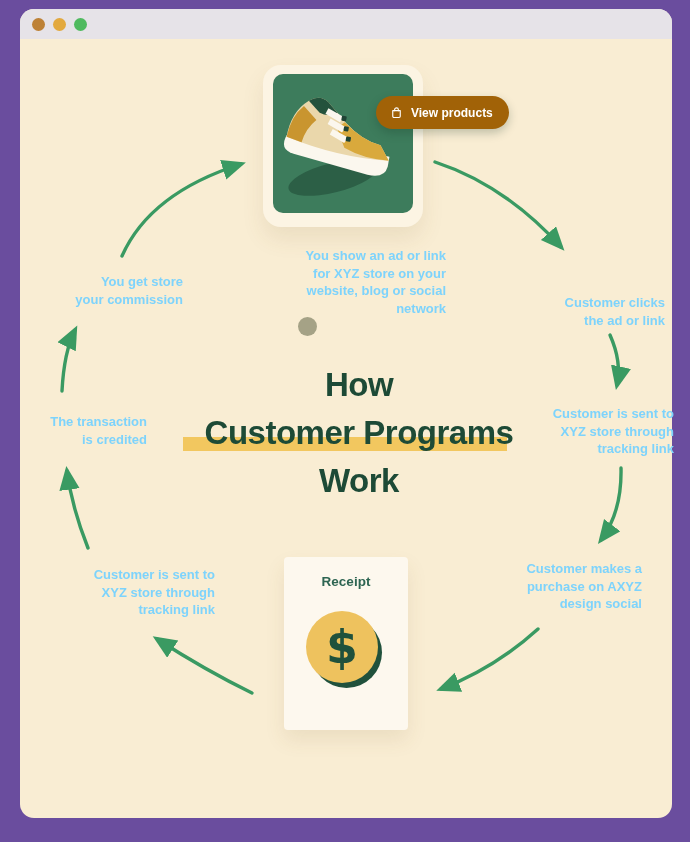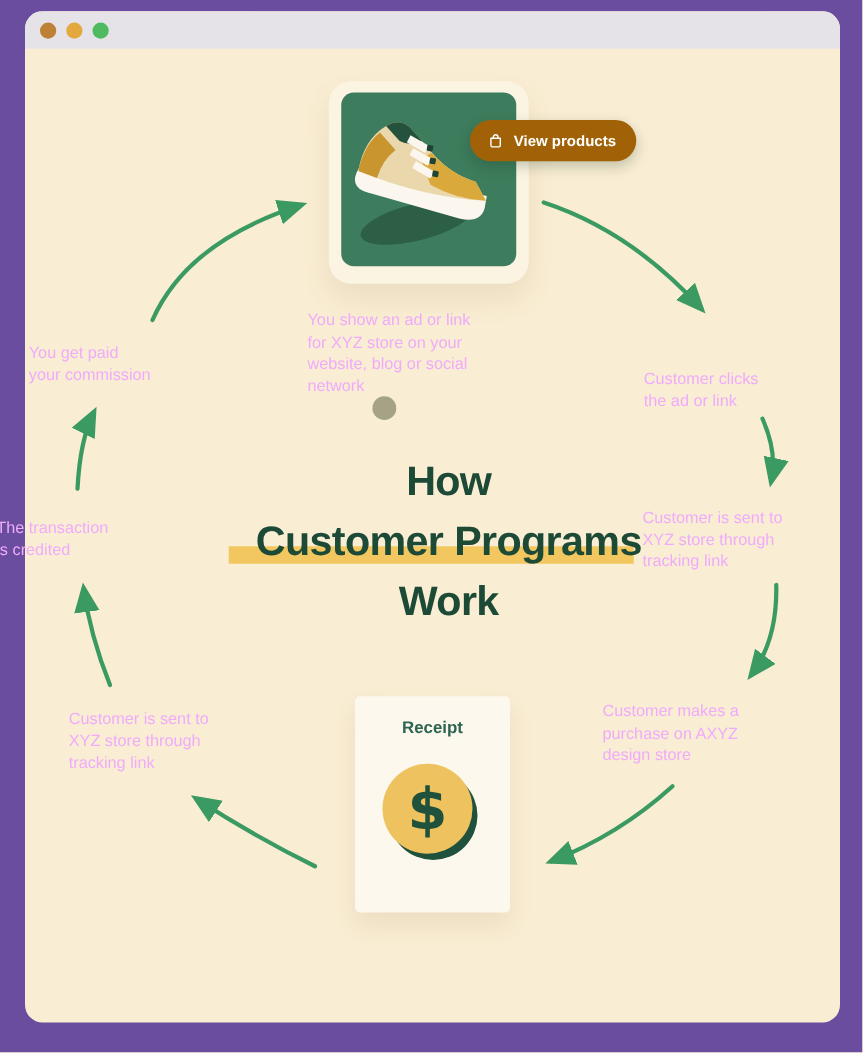--- a/index.html
+++ b/index.html
@@ -42,22 +42,22 @@
     position: absolute; left: 376px; top: 96px; height: 33px; z-index: 4;
     background: #a16207; border-radius: 17px; border: none; cursor: pointer;
     display: flex; align-items: center; gap: 7px; padding: 0 16px 0 13px;
     color: #ffffff; font-weight: 700; font-size: 12px; font-family: "Liberation Sans", sans-serif;
     box-shadow: 0 4px 10px rgba(20,50,35,.25);
   }
 
   
   .step {
     position: absolute; z-index: 2;
-    color: #f0abfc; font-weight: 400; font-size: 13px; line-height: 17.5px;
-    text-align: left; white-space: pre-line; transform: translateX(-50%);
+    color: #7dd3fc; font-weight: 700; font-size: 13px; line-height: 17.5px;
+    text-align: right; white-space: pre-line; transform: translateX(-50%);
   }
   .step-top    { left: 346px; top: 247px; width: 200px; }
   .step-r1     { left: 590px; top: 294px; width: 150px; }
   .step-r2     { left: 594px; top: 405px; width: 160px; }
   .step-r3     { left: 562px; top: 560px; width: 160px; }
   .step-bottom { left: 345px; top: 748px; width: 250px; }
   .step-l3     { left: 135px; top: 566px; width: 160px; }
   .step-l2     { left: 72px;  top: 413px; width: 150px; }
   .step-l1     { left: 103px; top: 273px; width: 160px; }
 
@@ -172,27 +172,27 @@
 for XYZ store on your
 website, blog or social
 network</div>
   <div class="step step-r1">Customer clicks
 the ad or link</div>
   <div class="step step-r2">Customer is sent to
 XYZ store through
 tracking link</div>
   <div class="step step-r3">Customer makes a
 purchase on AXYZ
-design store</div>
+design social</div>
   <div class="step step-l3">Customer is sent to
 XYZ store through
 tracking link</div>
   <div class="step step-l2">The transaction
 is credited</div>
-  <div class="step step-l1">You get paid
+  <div class="step step-l1">You get store
 your commission</div>
 
   <div class="title-highlight"></div>
   <div class="title">
     <div class="ln">How</div>
     <div class="ln">Customer Programs</div>
     <div class="ln">Work</div>
   </div>
 
   <div class="olive-dot"></div>

